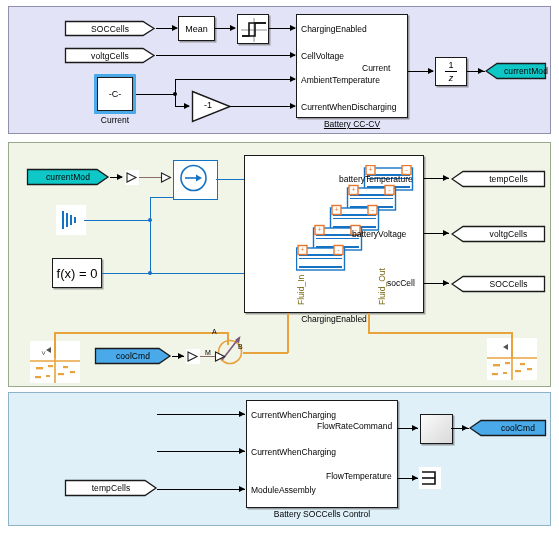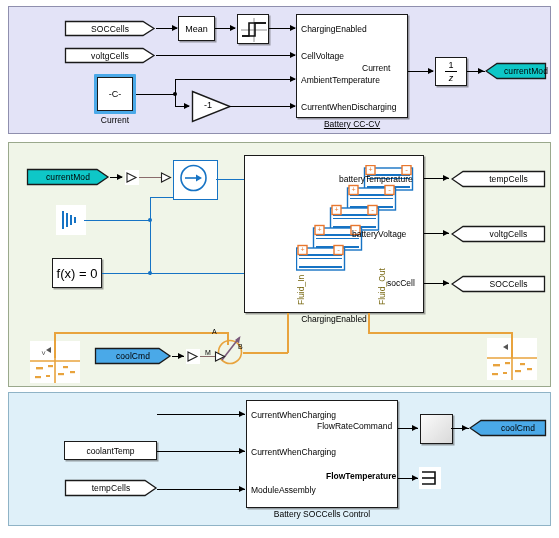--- a/index.html
+++ b/index.html
@@ -414,41 +414,38 @@
 <div class="ln h phys" style="left:200px;top:356px;width:18px;height:1px;"></div>
 <svg class="icosvg" style="left:214px;top:349px;" width="13" height="15" viewBox="0 0 13 15">
   <polygon points="1.5,3 10.5,7.5 1.5,12" fill="#ffffff" stroke="#222" stroke-width="1.1"></polygon>
 </svg>
 
 <div class="panel" id="panel-coolant"></div>
 
 <div class="ln h" style="left:157px;top:414px;width:88px;"></div>
 <div class="arw" style="left:239px;top:410.5px;"></div>
 
-<div class="blk" style="left:64px;top:441px;width:93px;height:19px;font-size:8.5px;">
-  <span>coolantTemp</span>
-</div>
 <div class="ln h" style="left:157px;top:451px;width:88px;"></div>
 <div class="arw" style="left:239px;top:447.5px;"></div>
 
 <div class="tag-wrap" style="left:64px;top:479px;width:94px;height:18px;">
   <svg class="tag-shape" viewBox="0 0 94 18" preserveAspectRatio="none">
     <polygon points="1.5,1.5 81,1.5 92,9 81,16.5 1.5,16.5" fill="#ffffff" stroke="#1a1a1a" stroke-width="1.3"></polygon>
   </svg>
   <div class="tag-label padright">tempCells</div>
 </div>
 <div class="ln h" style="left:157px;top:489px;width:88px;"></div>
 <div class="arw" style="left:239px;top:485.5px;"></div>
 
 <div class="blk" style="left:246px;top:400px;width:152px;height:108px;"></div>
 <div class="lbl" style="left:251px;top:410px;">CurrentWhenCharging</div>
 <div class="lbl" style="left:251px;top:447px;">CurrentWhenCharging</div>
 <div class="lbl" style="left:251px;top:485px;">ModuleAssembly</div>
 <div class="lbl" style="left:317px;top:421px;">FlowRateCommand</div>
-<div class="lbl" style="left:326px;top:471px;font-weight:bold;">FlowTemperature</div>
+<div class="lbl" style="left:326px;top:471px;">FlowTemperature</div>
 <div class="caption" style="left:322px;top:509px;">Battery SOCCells Control</div>
 
 <div class="ln h" style="left:398px;top:428px;width:20px;"></div>
 <div class="arw" style="left:412px;top:424.5px;"></div>
 <div style="position:absolute;left:420px;top:414px;width:31px;height:28px;background:linear-gradient(135deg,#fbfbfb,#d9d9d9);border:1.4px solid #1a1a1a;box-shadow:1.5px 1.5px 0 rgba(60,60,60,.45);"></div>
 <div class="ln h" style="left:451px;top:428px;width:18px;"></div>
 <div class="arw" style="left:462px;top:424.5px;"></div>
 
 <div class="tag-wrap" style="left:469px;top:419px;width:78px;height:18px;">
   <svg class="tag-shape" viewBox="0 0 78 18" preserveAspectRatio="none">

